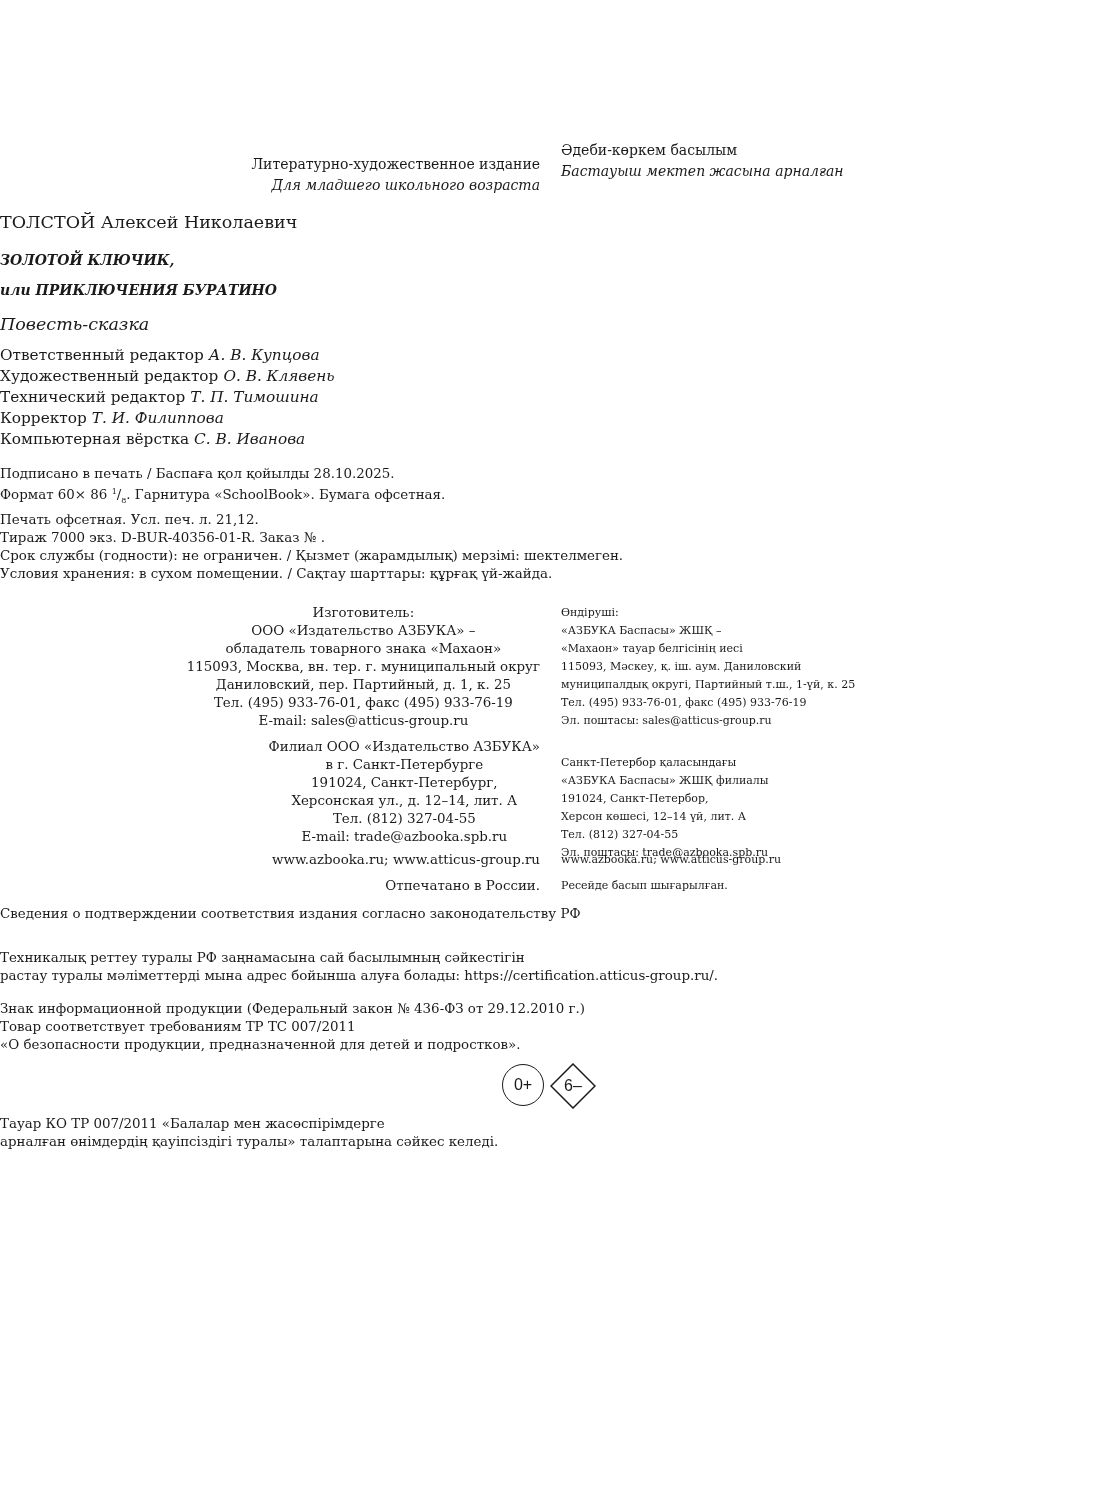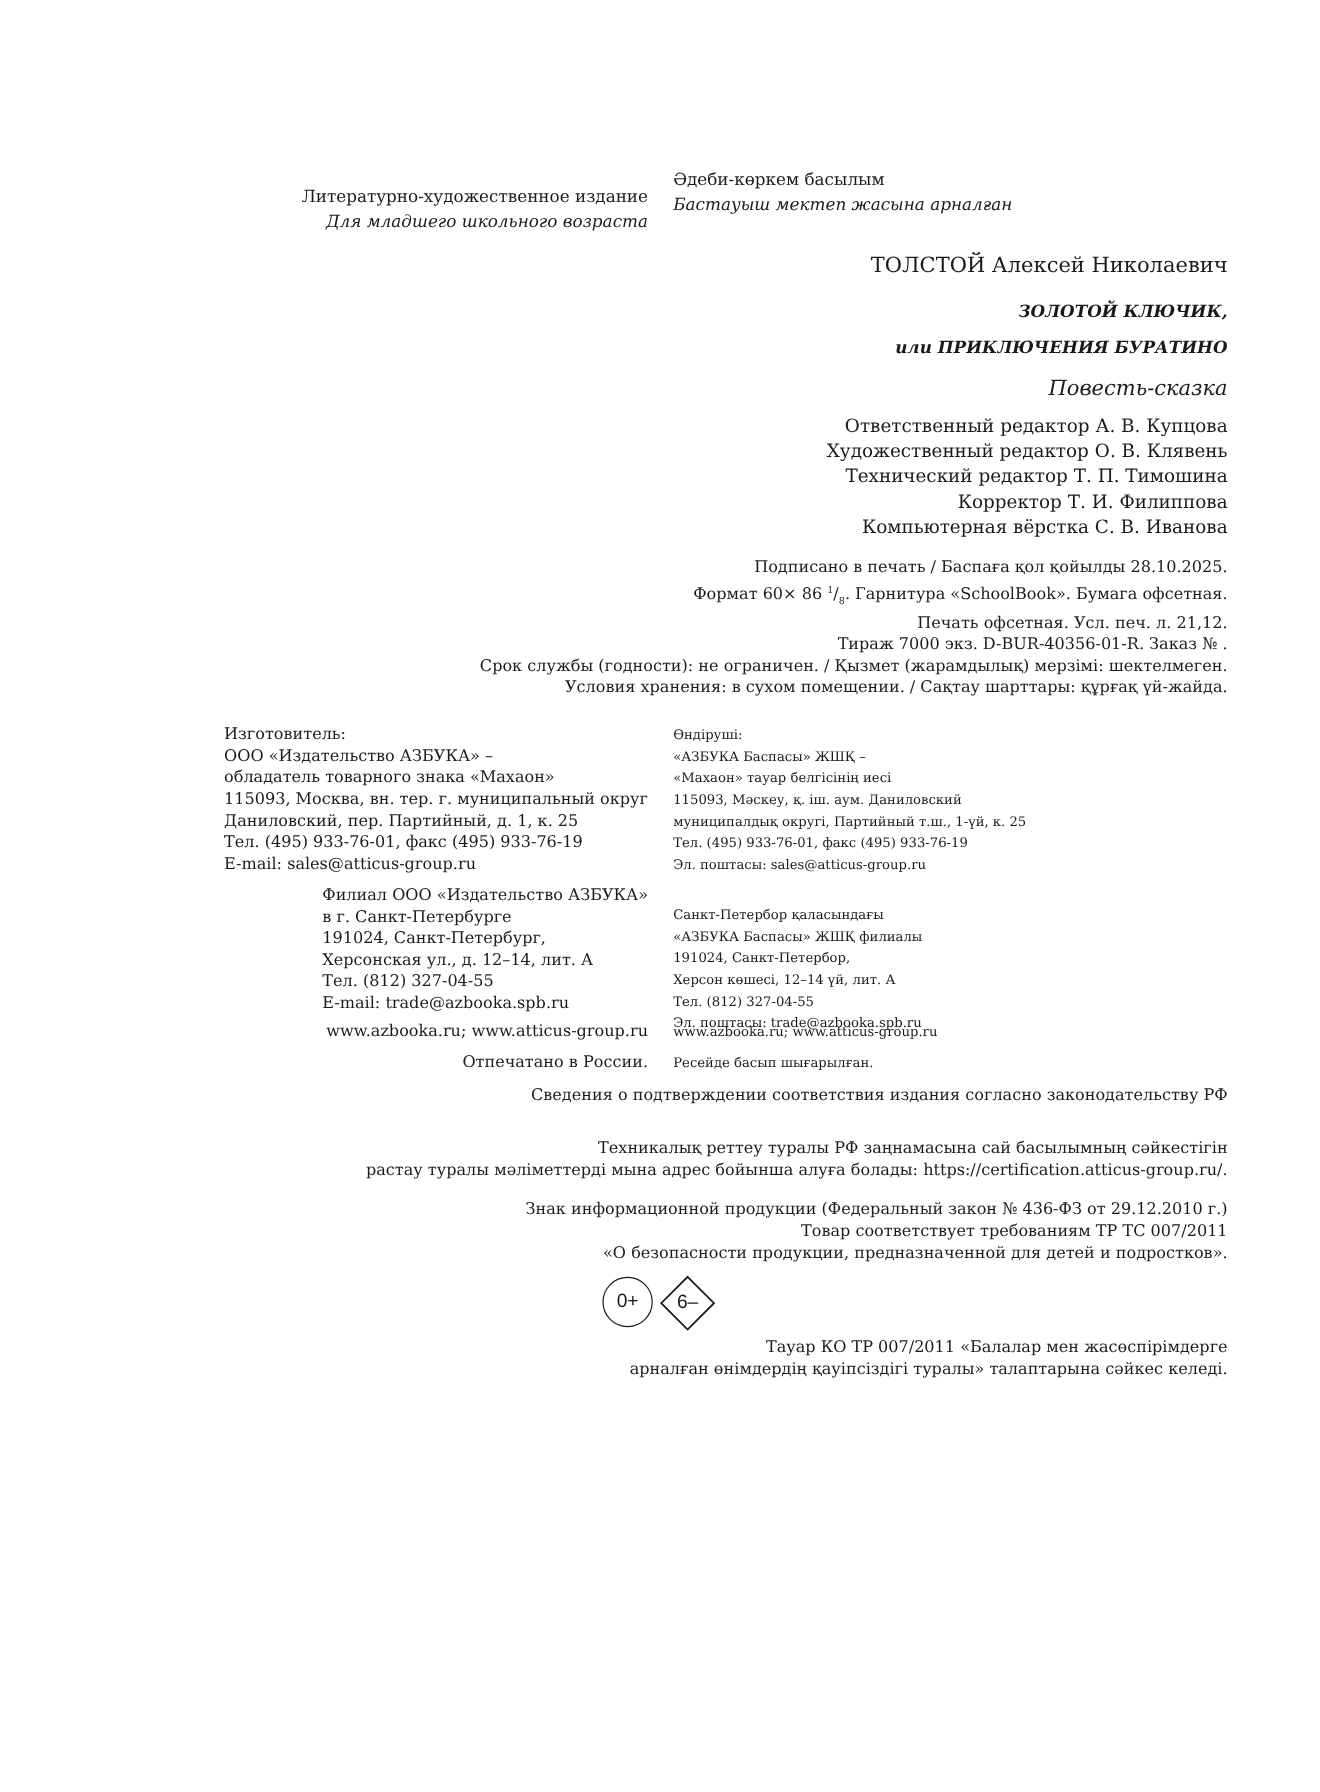--- a/index.html
+++ b/index.html
@@ -4,36 +4,36 @@
 <style>
   html, body { margin: 0; padding: 0; background: #ffffff; }
   body {
     width: 1100px; height: 1493px; position: relative; overflow: hidden;
     font-family: "DejaVu Serif", "Liberation Serif", serif;
     color: #1a1a1a;
   }
   .page { position: absolute; left: 0; top: 0; width: 1100px; }
   .abs { position: absolute; white-space: nowrap; }
   .r { text-align: right; }
-  .c { text-align: right; left: 0; width: 1023px; }
+  .c { text-align: left; left: 0; width: 1023px; }
   .it { font-style: italic; }
   .f14 { font-size: 14px; line-height: 20.5px; }
 
   .genre-left { right: 560px; top: 154px; }
   .genre-right { left: 561px; top: 140px; }
   .author { top: 211px; font-size: 17.5px; line-height: 22px; }
   .title { top: 245px; font-size: 14px; line-height: 30px; font-weight: bold; font-style: italic; }
   .subtitle { top: 313px; font-size: 17.5px; line-height: 22px; font-style: italic; }
   .credits { top: 345px; font-size: 15.3px; line-height: 21px; }
-  .credits .nm { margin-left: 5px; }
+  .credits .nm { font-style: italic; margin-left: 5px; }
 
   .imprint { top: 465px; font-size: 13.4px; line-height: 18.2px; }
   sup.s, sub.s { font-size: 8px; }
 
-  .col-left { right: 560px; text-align: left; font-size: 13.4px; line-height: 18px; }
+  .col-left { right: 560px; text-align: center; font-size: 13.4px; line-height: 18px; }
   .col-right { left: 561px; text-align: left; font-size: 11px; line-height: 18px; }
 
   .cert { font-size: 13.4px; line-height: 18px; }
 
   .badges { position: absolute; left: 500px; top: 1062px; width: 100px; height: 48px; }
   .badge-circle {
     position: absolute; left: 2px; top: 2px; width: 42px; height: 42px;
     border: 1.5px solid #1a1a1a; border-radius: 50%;
     font-family: "Liberation Sans", sans-serif; font-size: 16px;
     display: flex; align-items: center; justify-content: center; box-sizing: border-box;

